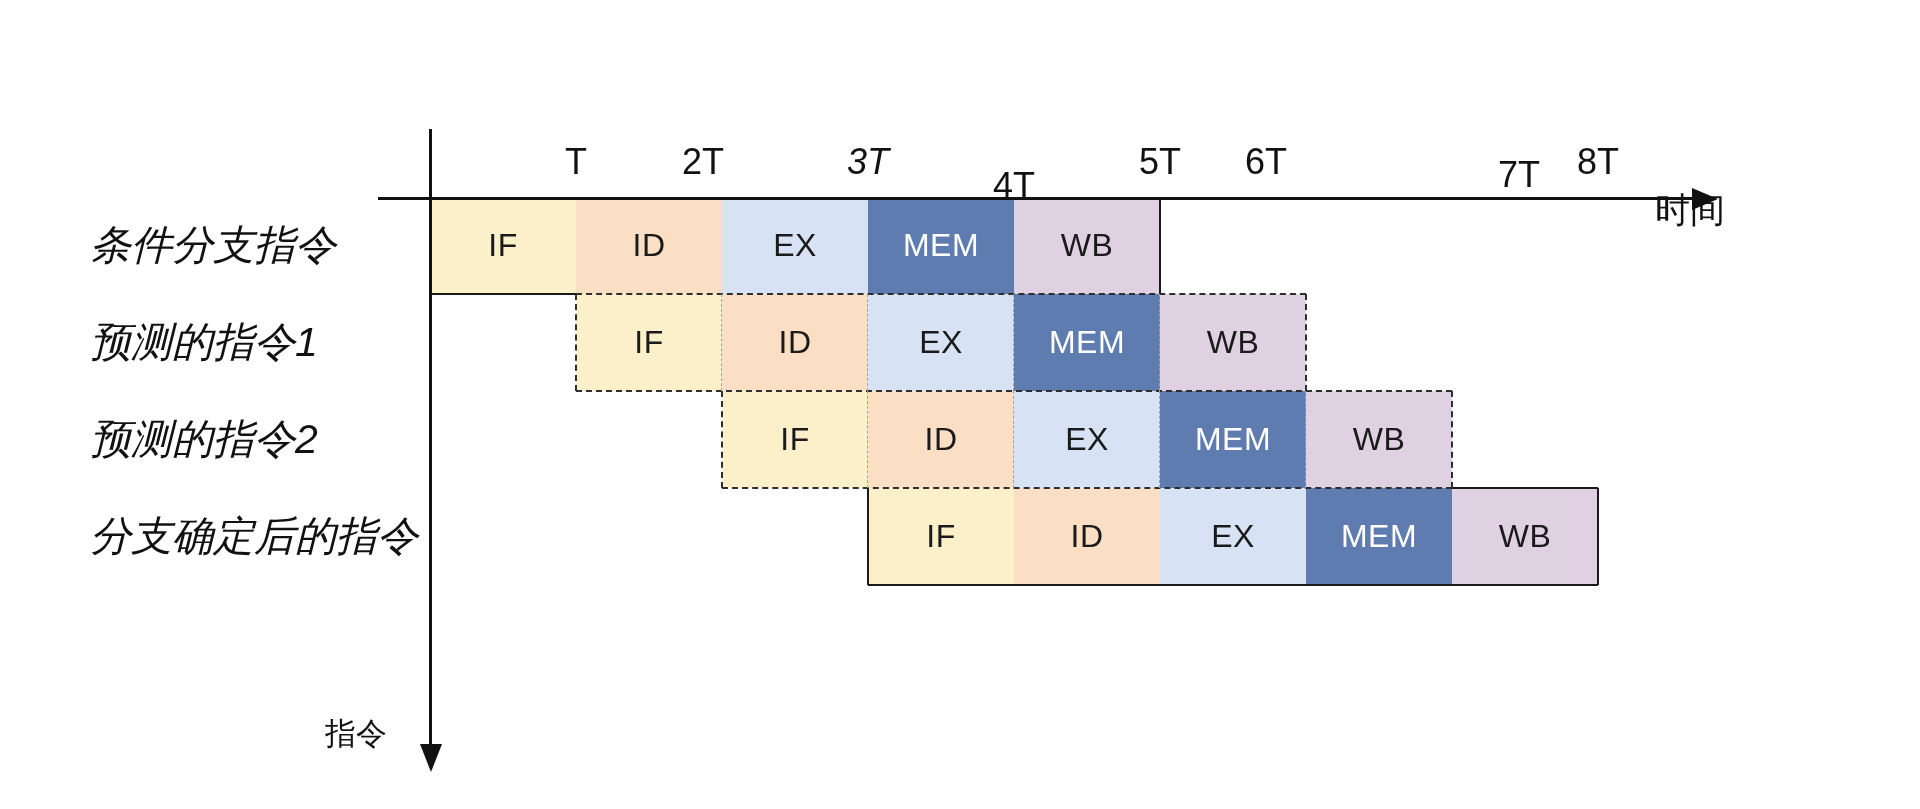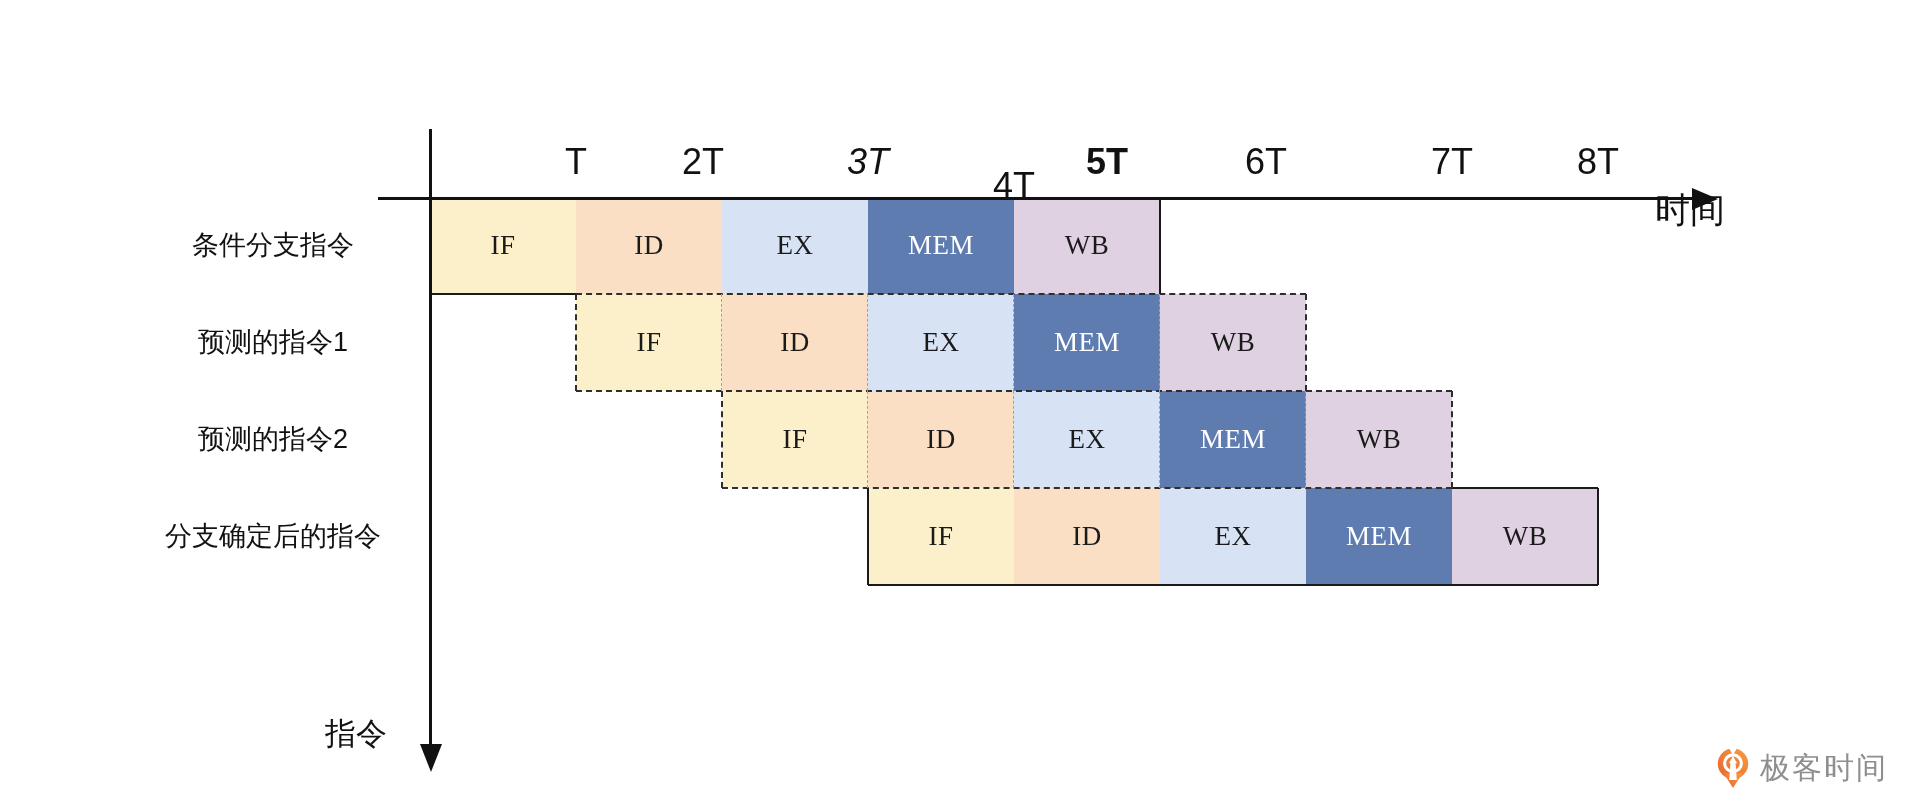--- a/index.html
+++ b/index.html
@@ -12,27 +12,27 @@
   .axis-v{position:absolute;width:3px;background:#111;}
   .arrow-right{position:absolute;width:0;height:0;
     border-left:26px solid #111;border-top:11px solid transparent;border-bottom:11px solid transparent;}
   .arrow-down{position:absolute;width:0;height:0;
     border-top:28px solid #111;border-left:11px solid transparent;border-right:11px solid transparent;}
   
   .tick{position:absolute;top:138px;height:48px;line-height:48px;width:90px;
     text-align:center;font-size:36px;color:#111;}
   .axis-cap{position:absolute;top:138px;height:48px;line-height:48px;
     text-align:center;font-size:35px;color:#111;}
-  .row-label{position:absolute;left:90px;width:366px;text-align:center;
-    font-size:27px;color:#111;}
+  .row-label{position:absolute;left:90px;width:366px;
+    font-size:41px;color:#111;font-style:italic;}
   #instr-label{position:absolute;left:298px;top:710px;width:116px;height:48px;
     line-height:48px;text-align:center;font-size:31px;color:#111;}
   
   .cell{position:absolute;display:flex;align-items:center;justify-content:center;
-    font-size:27px;letter-spacing:0.5px;font-family:Liberation Serif, serif;}
+    font-size:32px;letter-spacing:0.5px;}
   
   .seg-h{position:absolute;height:0;}
   .seg-v{position:absolute;width:0;}
   .seg-h.solid{border-top:2px solid #1a1a1a;}
   .seg-v.solid{border-left:2px solid #1a1a1a;}
   .seg-h.dashed{border-top:2px dashed #2e2e2e;}
   .seg-v.dashed{border-left:2px dashed #2e2e2e;}
   .seg-v.faint{border-left:1px dashed #9aa2ae;}
   
   #watermark{position:absolute;right:32px;bottom:20px;display:flex;align-items:center;gap:10px;}
@@ -96,44 +96,27 @@
   <div class="arrow-down" style="left:419.5px;top:744px;"></div>
 
   <div class="axis-cap" style="left:1634px;width:112px;margin-top:48px;">时间</div>
   <div id="instr-label">指令</div>
 
   <div id="ticks">
       <div class="tick" style="left: 531px;">T</div>
       <div class="tick" style="left: 658px;">2T</div>
       <div class="tick" style="left: 823px; font-style: italic;">3T</div>
       <div class="tick" style="left: 969px; margin-top: 24px;">4T</div>
-      <div class="tick" style="left: 1062px; font-weight: bold;">5T</div>
+      <div class="tick" style="left: 1115px;">5T</div>
       <div class="tick" style="left: 1221px;">6T</div>
-      <div class="tick" style="left: 1407px;">7T</div>
+      <div class="tick" style="left: 1474px; margin-top: 13px;">7T</div>
       <div class="tick" style="left: 1553px;">8T</div>
     </div>
 
   <div id="row-labels">
       <div class="row-label" style="top: 197px; height: 97px; line-height: 97px;">条件分支指令</div>
       <div class="row-label" style="top: 294px; height: 97px; line-height: 97px;">预测的指令1</div>
       <div class="row-label" style="top: 391px; height: 97px; line-height: 97px;">预测的指令2</div>
       <div class="row-label" style="top: 488px; height: 97px; line-height: 97px;">分支确定后的指令</div>
     </div>
 
-  <div id="watermark">
-    <svg width="34" height="42" viewBox="0 0 32 40" aria-hidden="true">
-      <defs>
-        <linearGradient id="glg" x1="0" y1="1" x2="1" y2="0">
-          <stop offset="0" stop-color="#E8652C"></stop>
-          <stop offset="1" stop-color="#F59C44"></stop>
-        </linearGradient>
-      </defs>
-      <circle cx="16" cy="16" r="14.5" fill="url(#glg)"></circle>
-      <path d="M7,25 L25,25 L16,39 Z" fill="url(#glg)"></path>
-      <circle cx="16" cy="15.5" r="8" fill="none" stroke="#ffffff" stroke-width="3"></circle>
-      <path d="M11.5,0 L20.5,0 L16,7.5 Z" fill="#ffffff"></path>
-      <path d="M16,8.5 L12.2,15.5 L19.8,15.5 Z" fill="#ffffff"></path>
-      <path d="M13.6,14.5 L18.4,14.5 L19.6,31.5 L12.4,31.5 Z" fill="#ffffff"></path>
-    </svg>
-    <span id="watermark-text" style="color: rgb(143, 143, 143);">极客时间</span>
-  </div>
 
 </div>
 
 </body></html>

